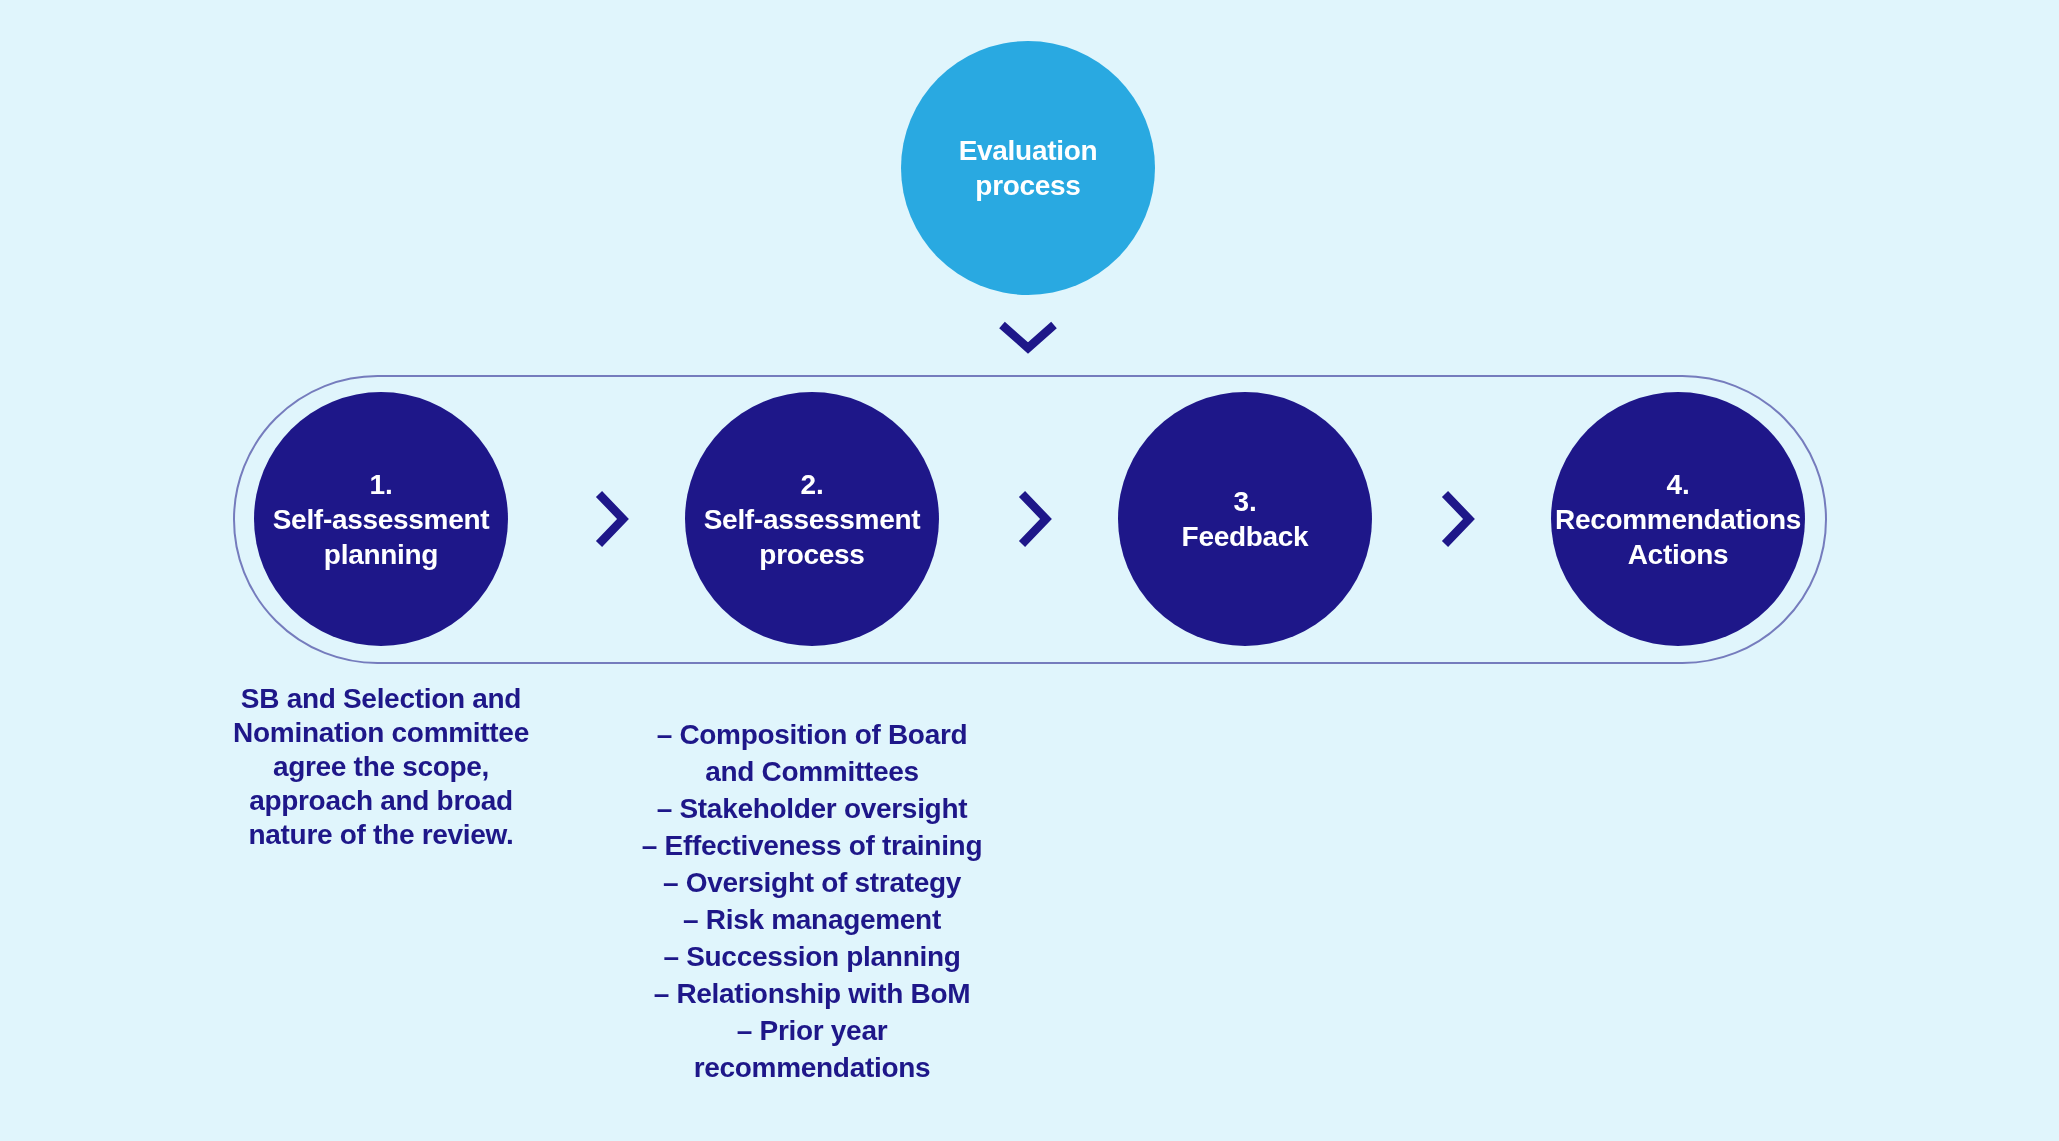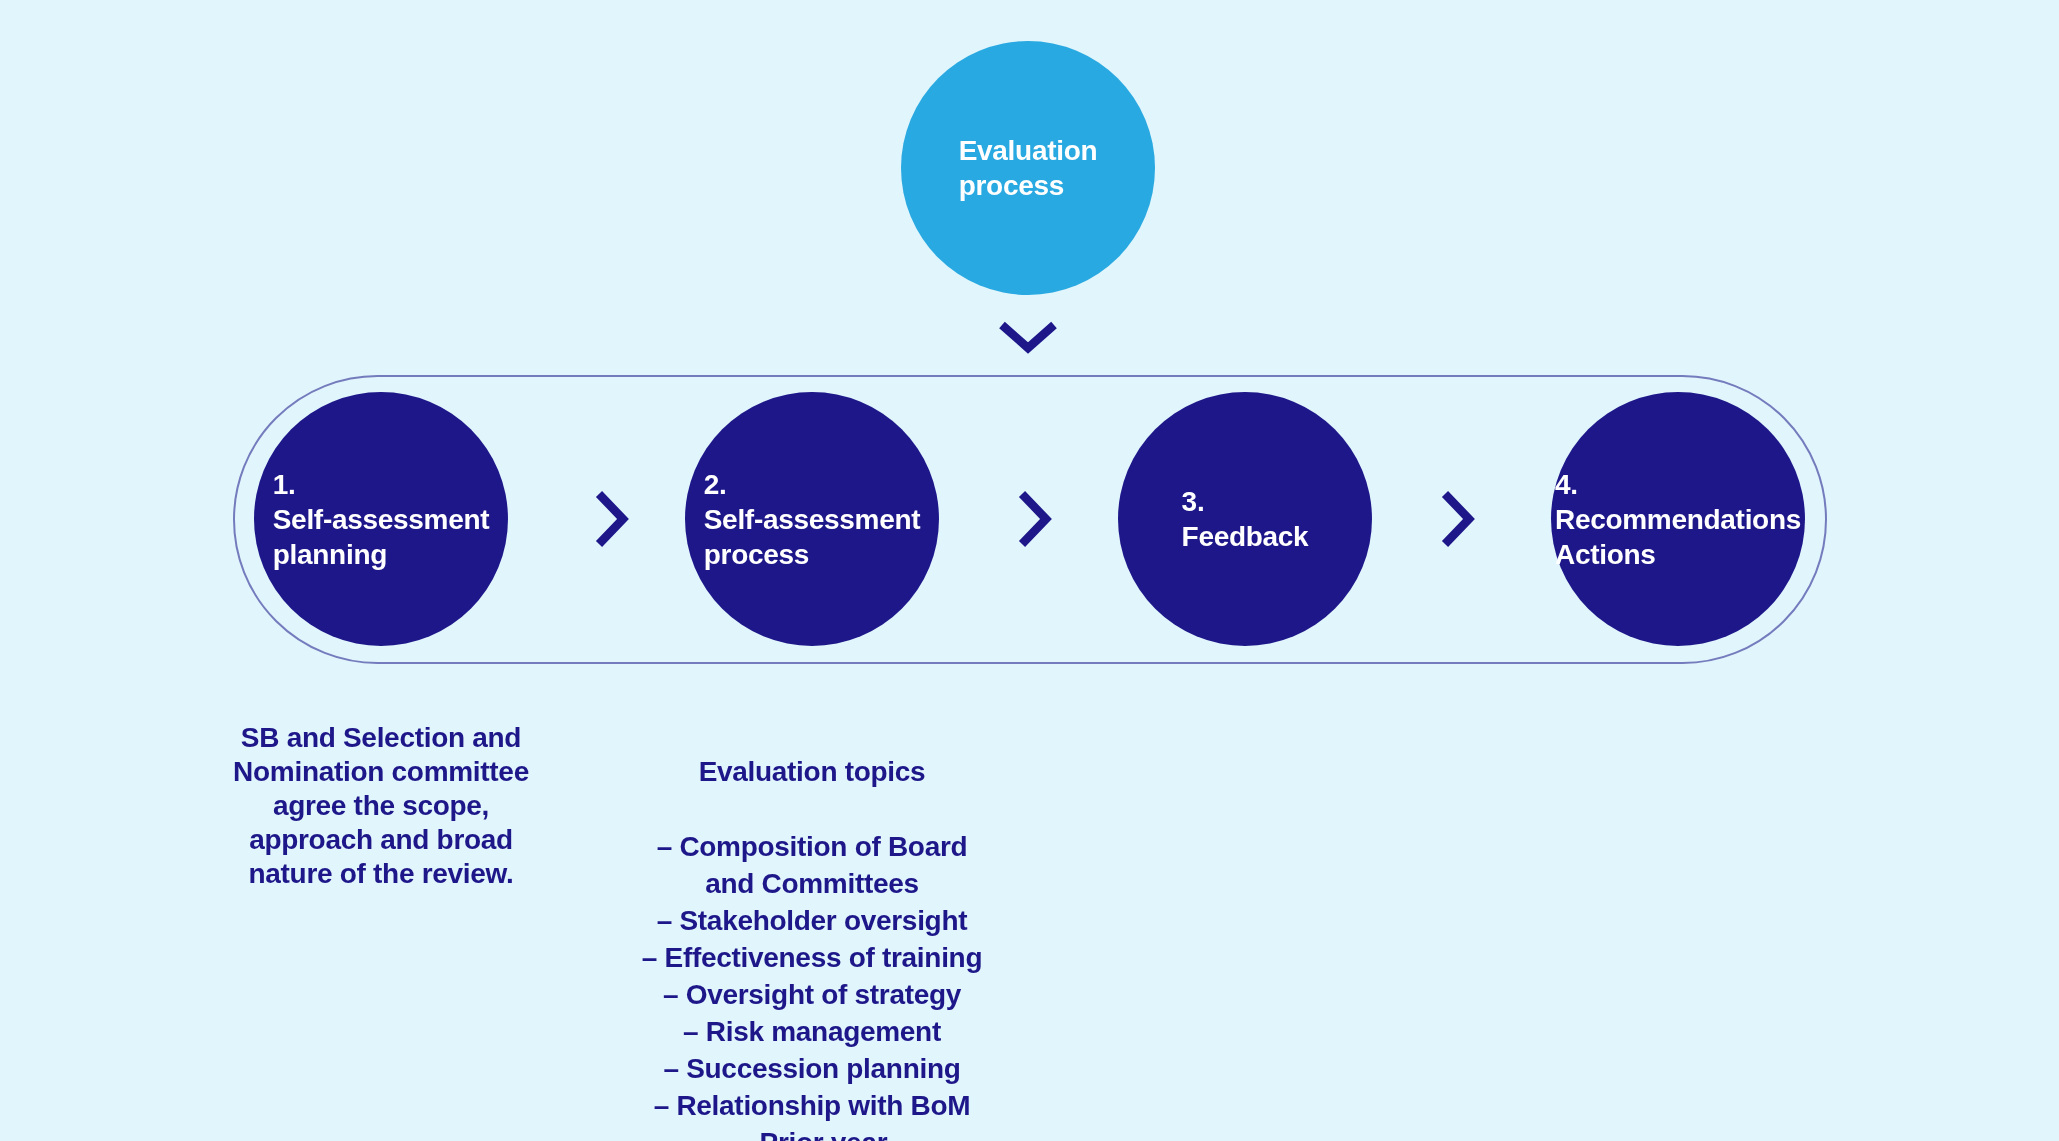--- a/index.html
+++ b/index.html
@@ -36,21 +36,21 @@
     display: flex;
     align-items: center;
     justify-content: center;
   }
   .circle-text {
     color: var(--circle-text);
     font-weight: 700;
     font-size: 28px;
     line-height: 35px;
     letter-spacing: -0.3px;
-    text-align: left;
+    text-align: center;
     white-space: pre-line;
   }
   .chevron-down {
     position: absolute;
     left: 998px;
     top: 320px;
     width: 60px;
     height: 34px;
   }
   .pill-outline {
@@ -89,21 +89,21 @@
   .chevron-right.a3 { left: 1439px; }
   .chev-stroke {
     fill: none;
     stroke: var(--accent-dark);
     stroke-width: 8.5;
     stroke-linecap: butt;
     stroke-linejoin: miter;
   }
   .desc {
     position: absolute;
-    top: 721px;
+    top: 682px;
     width: 440px;
     text-align: center;
     color: var(--text-dark);
     font-weight: 700;
     font-size: 28px;
     line-height: 34px;
     letter-spacing: -0.3px;
     white-space: pre-line;
   }
   .desc.d1 { left: 161px; }
@@ -164,21 +164,20 @@
 Actions</span>
   </div>
 
   <div class="desc d1">SB and Selection and
 Nomination committee
 agree the scope,
 approach and broad
 nature of the review.</div>
 
   <div class="desc d2">
-    <div class="list-header">Evaluation topics</div>
     <div class="list-body">– Composition of Board
 and Committees
 – Stakeholder oversight
 – Effectiveness of training
 – Oversight of strategy
 – Risk management
 – Succession planning
 – Relationship with BoM
 – Prior year
 recommendations</div>

